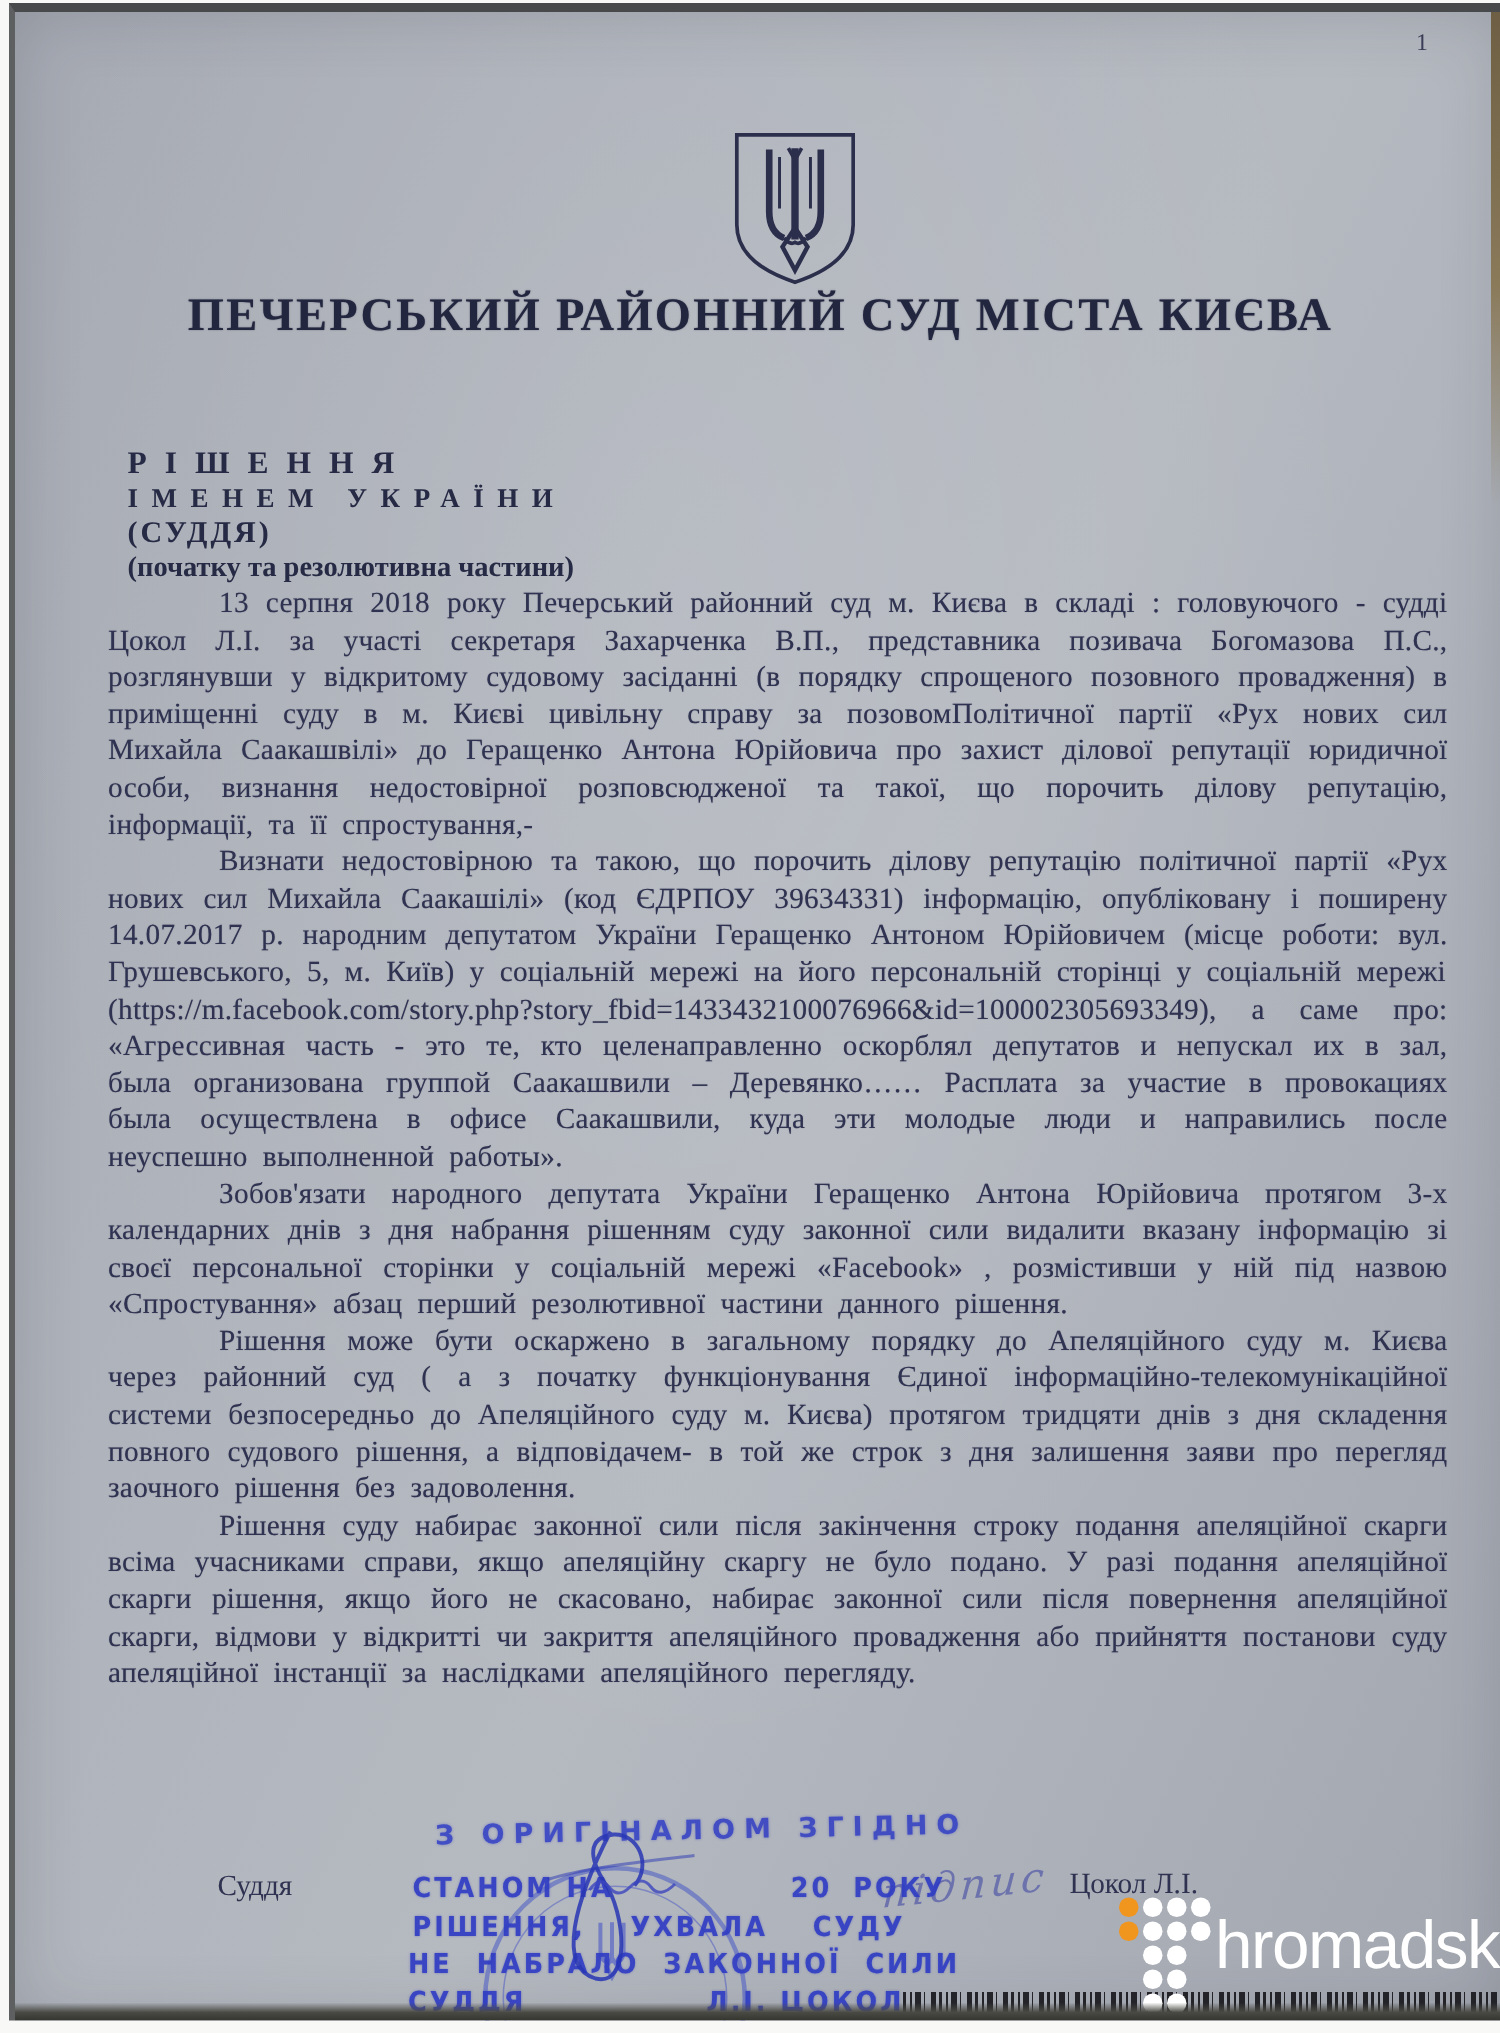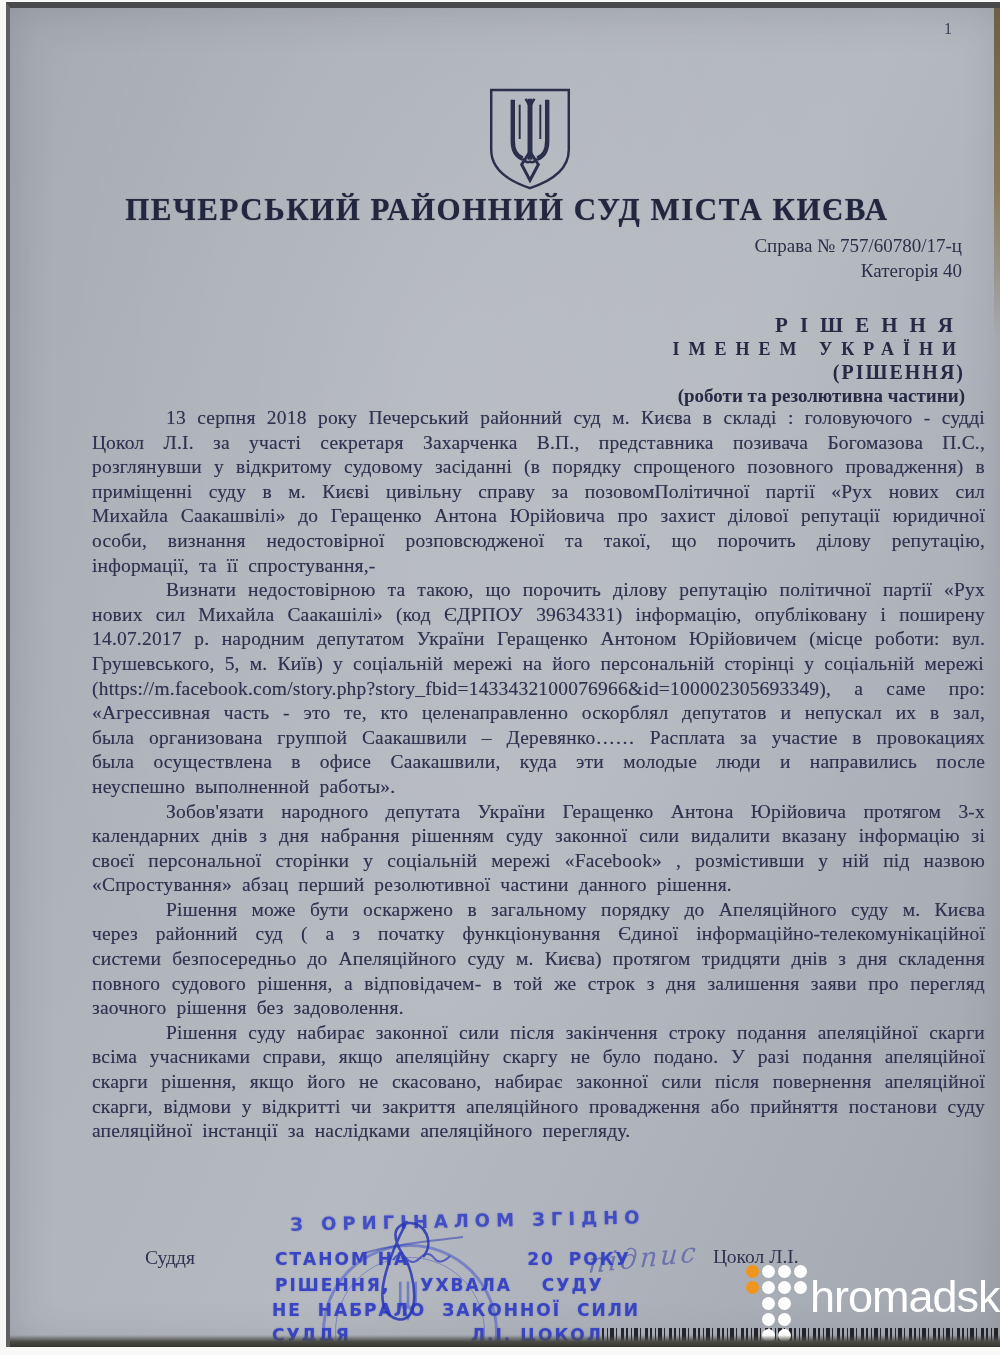--- a/index.html
+++ b/index.html
@@ -32,31 +32,31 @@
   
   .page-number{position:absolute;top:12px;right:52px;font-size:16px;color:#3a3d55;}
   .emblem{position:absolute;left:473px;top:77px;}
   .court-name{
     position:absolute;left:0;top:184px;width:994px;text-align:center;
     font-size:31px;font-weight:bold;letter-spacing:1.5px;color:#23263f;
     text-shadow:0 0 1px rgba(35,38,63,0.55);
   }
   .case-info{position:absolute;right:42px;top:225px;text-align:right;font-size:19px;color:#2c2f4a;line-height:25px;}
   
-  .title-block{position:absolute;left:75px;top:306px;width:880px;text-align:right;color:#262a45;}
+  .title-block{position:absolute;left:75px;top:289px;width:880px;text-align:left;color:#262a45;}
   .title-l1{font-size:21px;font-weight:bold;letter-spacing:12px;line-height:23px;}
   .title-l2{font-size:18px;font-weight:bold;letter-spacing:9px;line-height:24px;}
   .title-l3{font-size:20px;font-weight:bold;letter-spacing:2px;line-height:23px;}
   .title-l4{font-size:19px;font-weight:bold;line-height:23px;}
   
   .doc-body{
-    position:absolute;left:62px;top:398px;width:893px;
+    position:absolute;left:62px;top:383px;width:893px;
     font-size:19.5px;line-height:24.6px;color:#2f3250;
     text-shadow:0 0 0.7px rgba(47,50,80,0.45);
-    word-spacing:5px;letter-spacing:0.2px;margin-left:20px;
+    word-spacing:5px;letter-spacing:0.2px;
   }
   .doc-body p{margin:0;text-align:justify;}
   .doc-body p.indent{text-indent:74px;}
   .ruling-heading{
     margin:9px 0 7px;text-align:center;font-weight:bold;
     font-size:20px;letter-spacing:11px;line-height:25px;word-spacing:0;
   }
   
   .judge-label{position:absolute;left:135px;top:1239px;font-size:19.5px;color:#2f3250;}
   .judge-name{position:absolute;left:703px;top:1238px;font-size:19.5px;color:#2f3250;}
@@ -130,30 +130,26 @@
       <path d="M65 15 V57 Q65 71 55 75" stroke="#2c2f4c" stroke-width="4.5"></path>
       <path d="M37 20 V55" stroke="#2c2f4c" stroke-width="2"></path>
       <path d="M58 20 V55" stroke="#2c2f4c" stroke-width="2"></path>
       <path d="M40 75 Q44 80 47.5 78 Q51 80 55 75" stroke="#2c2f4c" stroke-width="2.5"></path>
       <path d="M47.5 68 L56 81 L47.5 97 L39 81 Z" stroke="#2c2f4c" stroke-width="3"></path>
     </svg>
   </div>
 
   <div class="court-name">ПЕЧЕРСЬКИЙ РАЙОННИЙ СУД МІСТА КИЄВА</div>
 
-  <div class="case-info">
-    <div>Справа №  757/60780/17-ц</div>
-    <div>Категорія 40</div>
-  </div>
 
   <div class="title-block">
     <div class="title-l1">РІШЕННЯ</div>
     <div class="title-l2">ІМЕНЕМ УКРАЇНИ</div>
-    <div class="title-l3">(РІШЕННЯ)</div>
-    <div class="title-l4">(роботи та резолютивна частини)</div>
+    <div class="title-l3">(СУДДЯ)</div>
+    <div class="title-l4">(початку та резолютивна частини)</div>
   </div>
 
   <div class="doc-body">
     <p class="indent">13 серпня 2018 року  Печерський районний суд м. Києва в складі : головуючого - судді Цокол Л.І. за участі секретаря Захарченка В.П., представника позивача Богомазова П.С., розглянувши у відкритому судовому засіданні (в порядку спрощеного позовного провадження) в приміщенні суду в м. Києві цивільну справу за позовомПолітичної партії «Рух нових сил Михайла Саакашвілі» до Геращенко Антона Юрійовича про захист ділової репутації юридичної особи, визнання недостовірної розповсюдженої та такої, що порочить ділову репутацію, інформації, та її спростування,-</p>
     <p class="indent">Визнати недостовірною та такою, що порочить ділову репутацію політичної партії «Рух нових сил Михайла Саакашілі» (код ЄДРПОУ 39634331) інформацію, опубліковану і поширену 14.07.2017 р. народним депутатом України Геращенко Антоном Юрійовичем (місце роботи: вул. Грушевського, 5, м. Київ) у соціальній мережі на його персональній сторінці у соціальній мережі</p>
     <p>(https://m.facebook.com/story.php?story_fbid=1433432100076966&amp;id=100002305693349),  а саме про: «Агрессивная часть - это те, кто целенаправленно оскорблял депутатов и непускал их в зал, была организована группой Саакашвили – Деревянко…… Расплата за участие в провокациях была осуществлена в офисе Саакашвили, куда эти молодые люди и направились после неуспешно выполненной работы».</p>
     <p class="indent">Зобов'язати народного депутата України Геращенко Антона Юрійовича протягом 3-х календарних днів з дня набрання рішенням суду законної сили  видалити вказану  інформацію зі своєї персональної сторінки у соціальній мережі «Facebook» , розмістивши у ній під назвою «Спростування» абзац перший резолютивної частини данного рішення.</p>
     <p class="indent">Рішення може бути оскаржено  в загальному порядку до Апеляційного суду м. Києва  через районний суд ( а з початку функціонування Єдиної інформаційно-телекомунікаційної системи безпосередньо до Апеляційного суду м. Києва) протягом тридцяти днів з дня складення повного судового рішення, а відповідачем- в той же строк з дня залишення заяви про перегляд заочного рішення без задоволення.</p>
     <p class="indent">Рішення суду набирає законної сили після закінчення строку подання апеляційної скарги всіма учасниками справи, якщо апеляційну скаргу не було подано. У разі подання апеляційної скарги рішення, якщо його не скасовано, набирає законної сили після повернення апеляційної скарги, відмови у відкритті чи закриття апеляційного провадження або прийняття постанови суду апеляційної інстанції за наслідками апеляційного перегляду.</p>
   </div>

